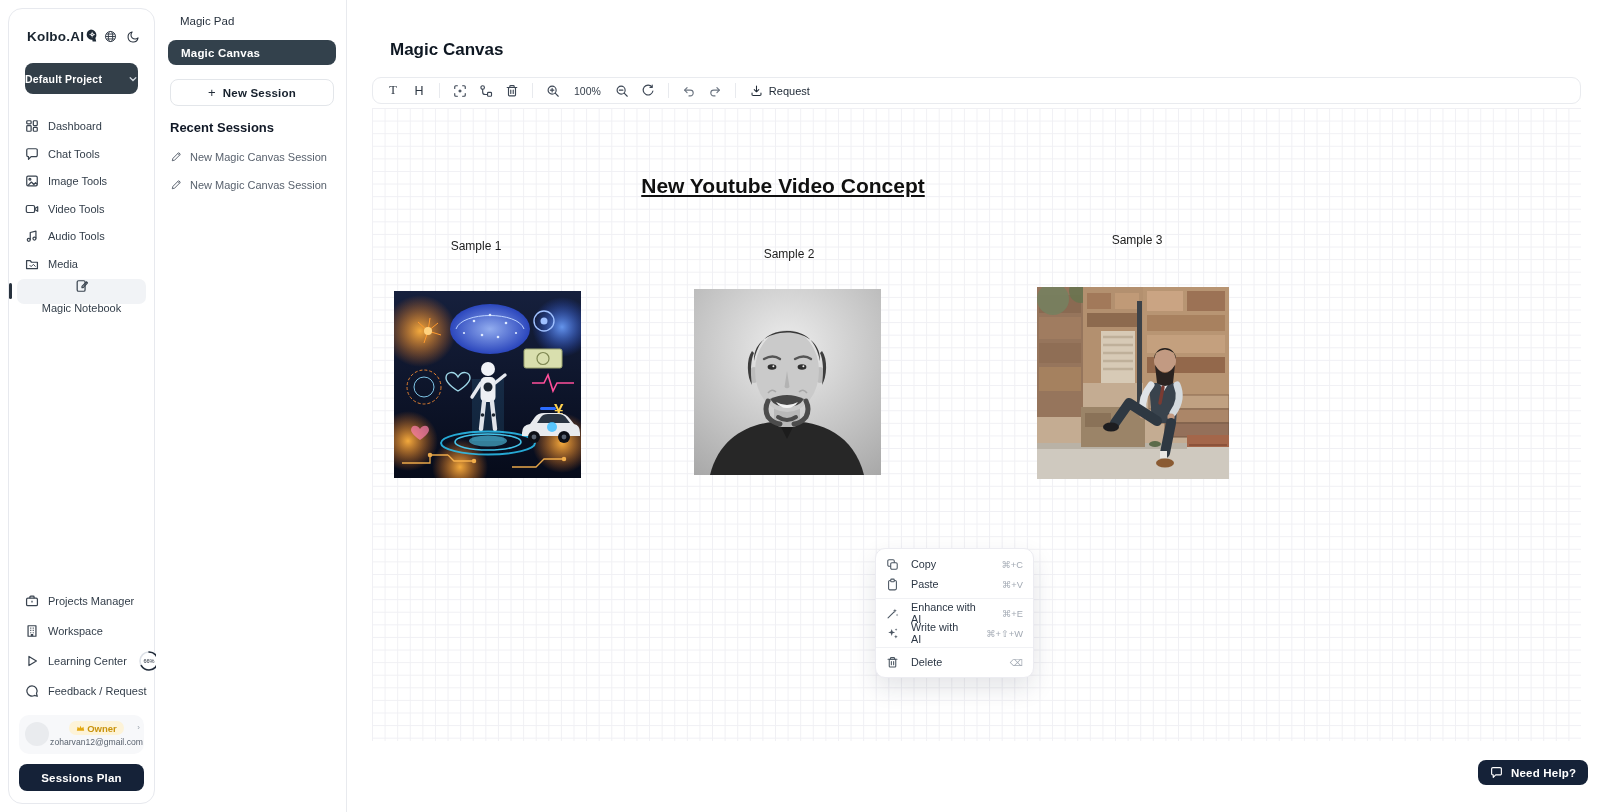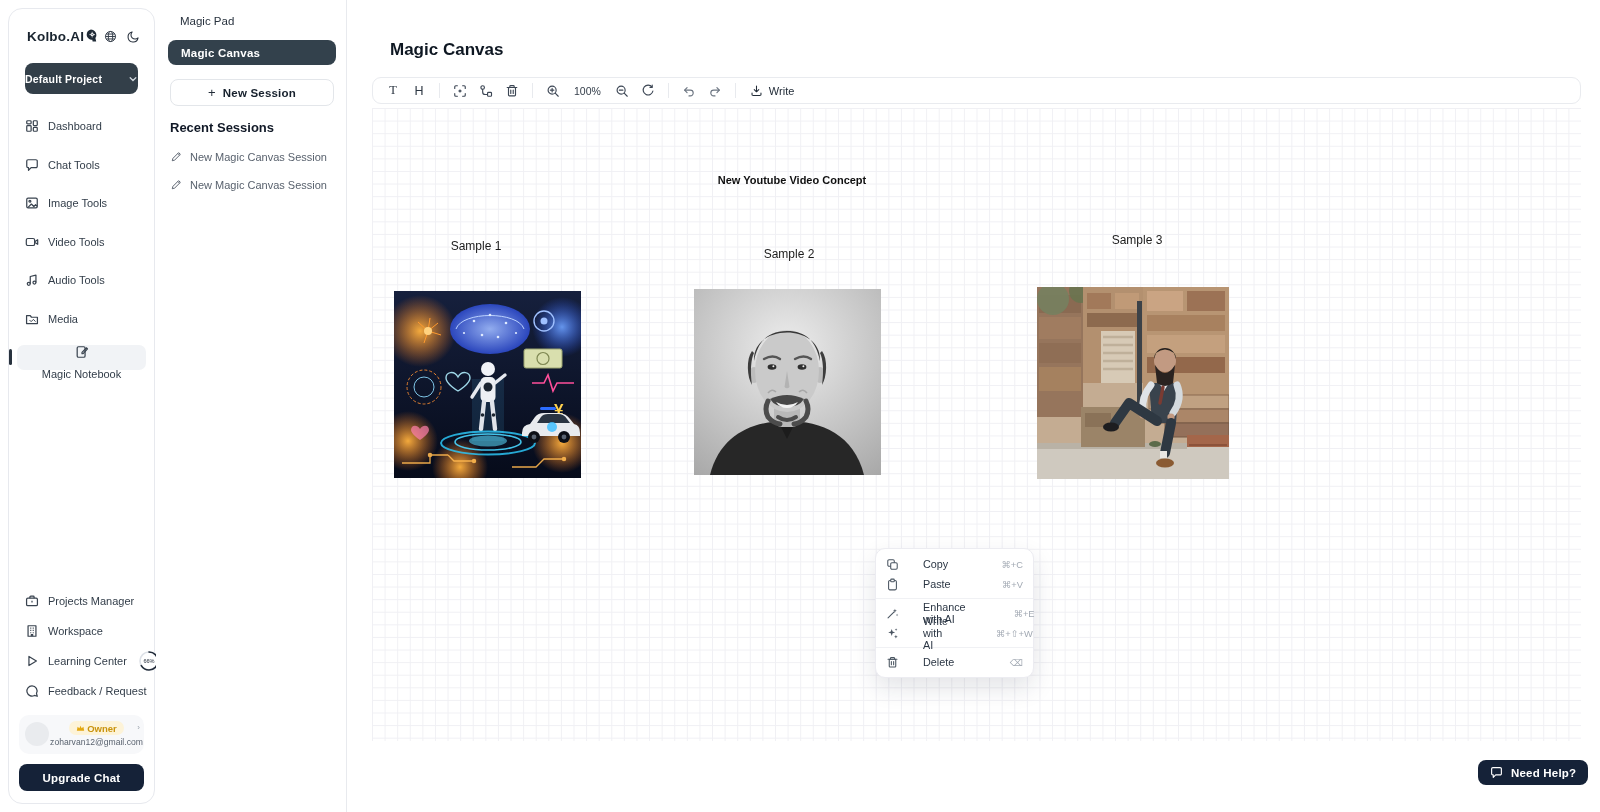--- a/index.html
+++ b/index.html
@@ -19,21 +19,21 @@
   }
   .sb-head { display:flex; align-items:center; gap:0; padding:0 6px 0 10px; height:26px; }
   .sb-logo { font-weight:bold; font-size:13.5px; color:#19242f; letter-spacing:.2px; white-space:nowrap; }
   .sb-head .spacer { flex:1; }
   .proj-btn {
     margin:14px 8px 4px; height:31px; background:#333f49; color:#fff;
     border:none; border-radius:8px; font-size:10.5px; font-weight:bold; letter-spacing:.2px;
     display:flex; align-items:center; justify-content:space-between; gap:8px; cursor:pointer;
     font-family:inherit;
   }
-  .nav { margin-top:16px; display:flex; flex-direction:column; gap:14px; }
+  .nav { margin-top:16px; display:flex; flex-direction:column; gap:3px; }
   .nav-item {
     position:relative; display:flex; align-items:center; gap:9px;
     height:24.5px; padding:0 8px; border-radius:7px;
     font-size:11px; color:#323d49; cursor:pointer; white-space:nowrap;
   }
   .nav-item.selected { background:#f1f3f6;flex-direction:column; }
   .nav-item.selected .accent {
     position:absolute; left:-8px; top:4px; width:3px; height:16px;
     background:#28323e; border-radius:2px;
   }
@@ -104,34 +104,34 @@
   }
 
   .canvas {
     position:absolute; left:372px; top:108px; width:1209px; height:633px; background:#fff;
     background-image:
       linear-gradient(to right, #f0f0f4 1px, transparent 1px),
       linear-gradient(to bottom, #f0f0f4 1px, transparent 1px);
     background-size:12.6px 12.6px;
   }
   .canvas-heading {
-    position:absolute; left:420px; top:66px; transform:translateX(-50%);
-    font-size:11px; font-weight:bold; color:#101010; white-space:nowrap;
+    position:absolute; left:411px; top:66px; transform:translateX(-50%);
+    font-size:21px; font-weight:bold; color:#101010; white-space:nowrap;text-decoration:underline;
   }
   .sample-label { position:absolute; transform:translateX(-50%); font-size:12px; color:#1c1c1c; white-space:nowrap; }
   .canvas-img { position:absolute; overflow:hidden; }
 
   
   .ctx-menu {
     position:absolute; left:503px; top:440px; width:159px;
     background:#fff; border:1px solid #ececf1; border-radius:10px;
     box-shadow:0 10px 24px rgba(25,35,55,.12); padding:5px 0; z-index:5;
   }
   .ctx-row {
-    display:flex; align-items:center; gap:24px; height:20px; padding:0 10px;
+    display:flex; align-items:center; gap:12px; height:20px; padding:0 10px;
     font-size:10.8px; color:#2b3644; cursor:pointer;
   }
   .ctx-row .grow { flex:1; }
   .ctx-key { font-size:9.3px; color:#a2a9b3; }
   .ctx-div { height:1px; background:#f0f1f4; margin:4px 0; }
 
   .help-btn {
     position:absolute; left:1478px; top:760px; height:25px; padding:0 12px;
     background:#152238; color:#fff; border:none; border-radius:8px;
     font-size:11.5px; font-weight:bold; display:flex; align-items:center; gap:8px;
@@ -300,21 +300,21 @@
                   <path d="M1.5,12 L2.8,4.8 L6,7.6 L8,3.2 L10,7.6 L13.2,4.8 L14.5,12 z" fill="#e3a812"></path>
                 </svg>
               </span>
             <span>Owner</span>
           </span>
           <span class="user-email">zoharvan12@gmail.com</span>
         </span>
         <span class="user-chev">›</span>
       </div>
 
-      <button class="upgrade-btn">Upgrade Chat</button>
+      <button class="upgrade-btn">Sessions Plan</button>
     </div>
   </aside>
 
   <section class="col2">
     <div class="magic-pad-item">Magic Pad</div>
     <div class="magic-canvas-pill">Magic Canvas</div>
     <button class="new-session-btn">
       <span class="plus">+</span>
       <span>New Session</span>
     </button>
@@ -401,21 +401,21 @@
         </svg>
     </button>
     <span class="tb-sep"></span>
     <button class="tb-export">
       <span class="icon">
           <svg width="13" height="13" viewBox="0 0 16 16" fill="none" stroke="#222c38" stroke-width="1.3" stroke-linecap="round" stroke-linejoin="round">
             <path d="M8,2.5v7M5.2,6.8 8,9.6l2.8-2.8"></path>
             <path d="M2.5,11v1.8A1.4,1.4 0 0 0 3.9,14.2h8.2a1.4,1.4 0 0 0 1.4-1.4V11"></path>
           </svg>
         </span>
-      <span>Write</span>
+      <span>Request</span>
     </button>
   </div>
 
   <div class="canvas">
     <div class="canvas-heading">New Youtube Video Concept</div>
     <div class="sample-label" style="left:104px; top:131px;">Sample 1</div>
     <div class="sample-label" style="left:417px; top:139px;">Sample 2</div>
     <div class="sample-label" style="left:765px; top:125px;">Sample 3</div>
 
     <div class="canvas-img" style="left:22px; top:183px; width:187px; height:187px;">

